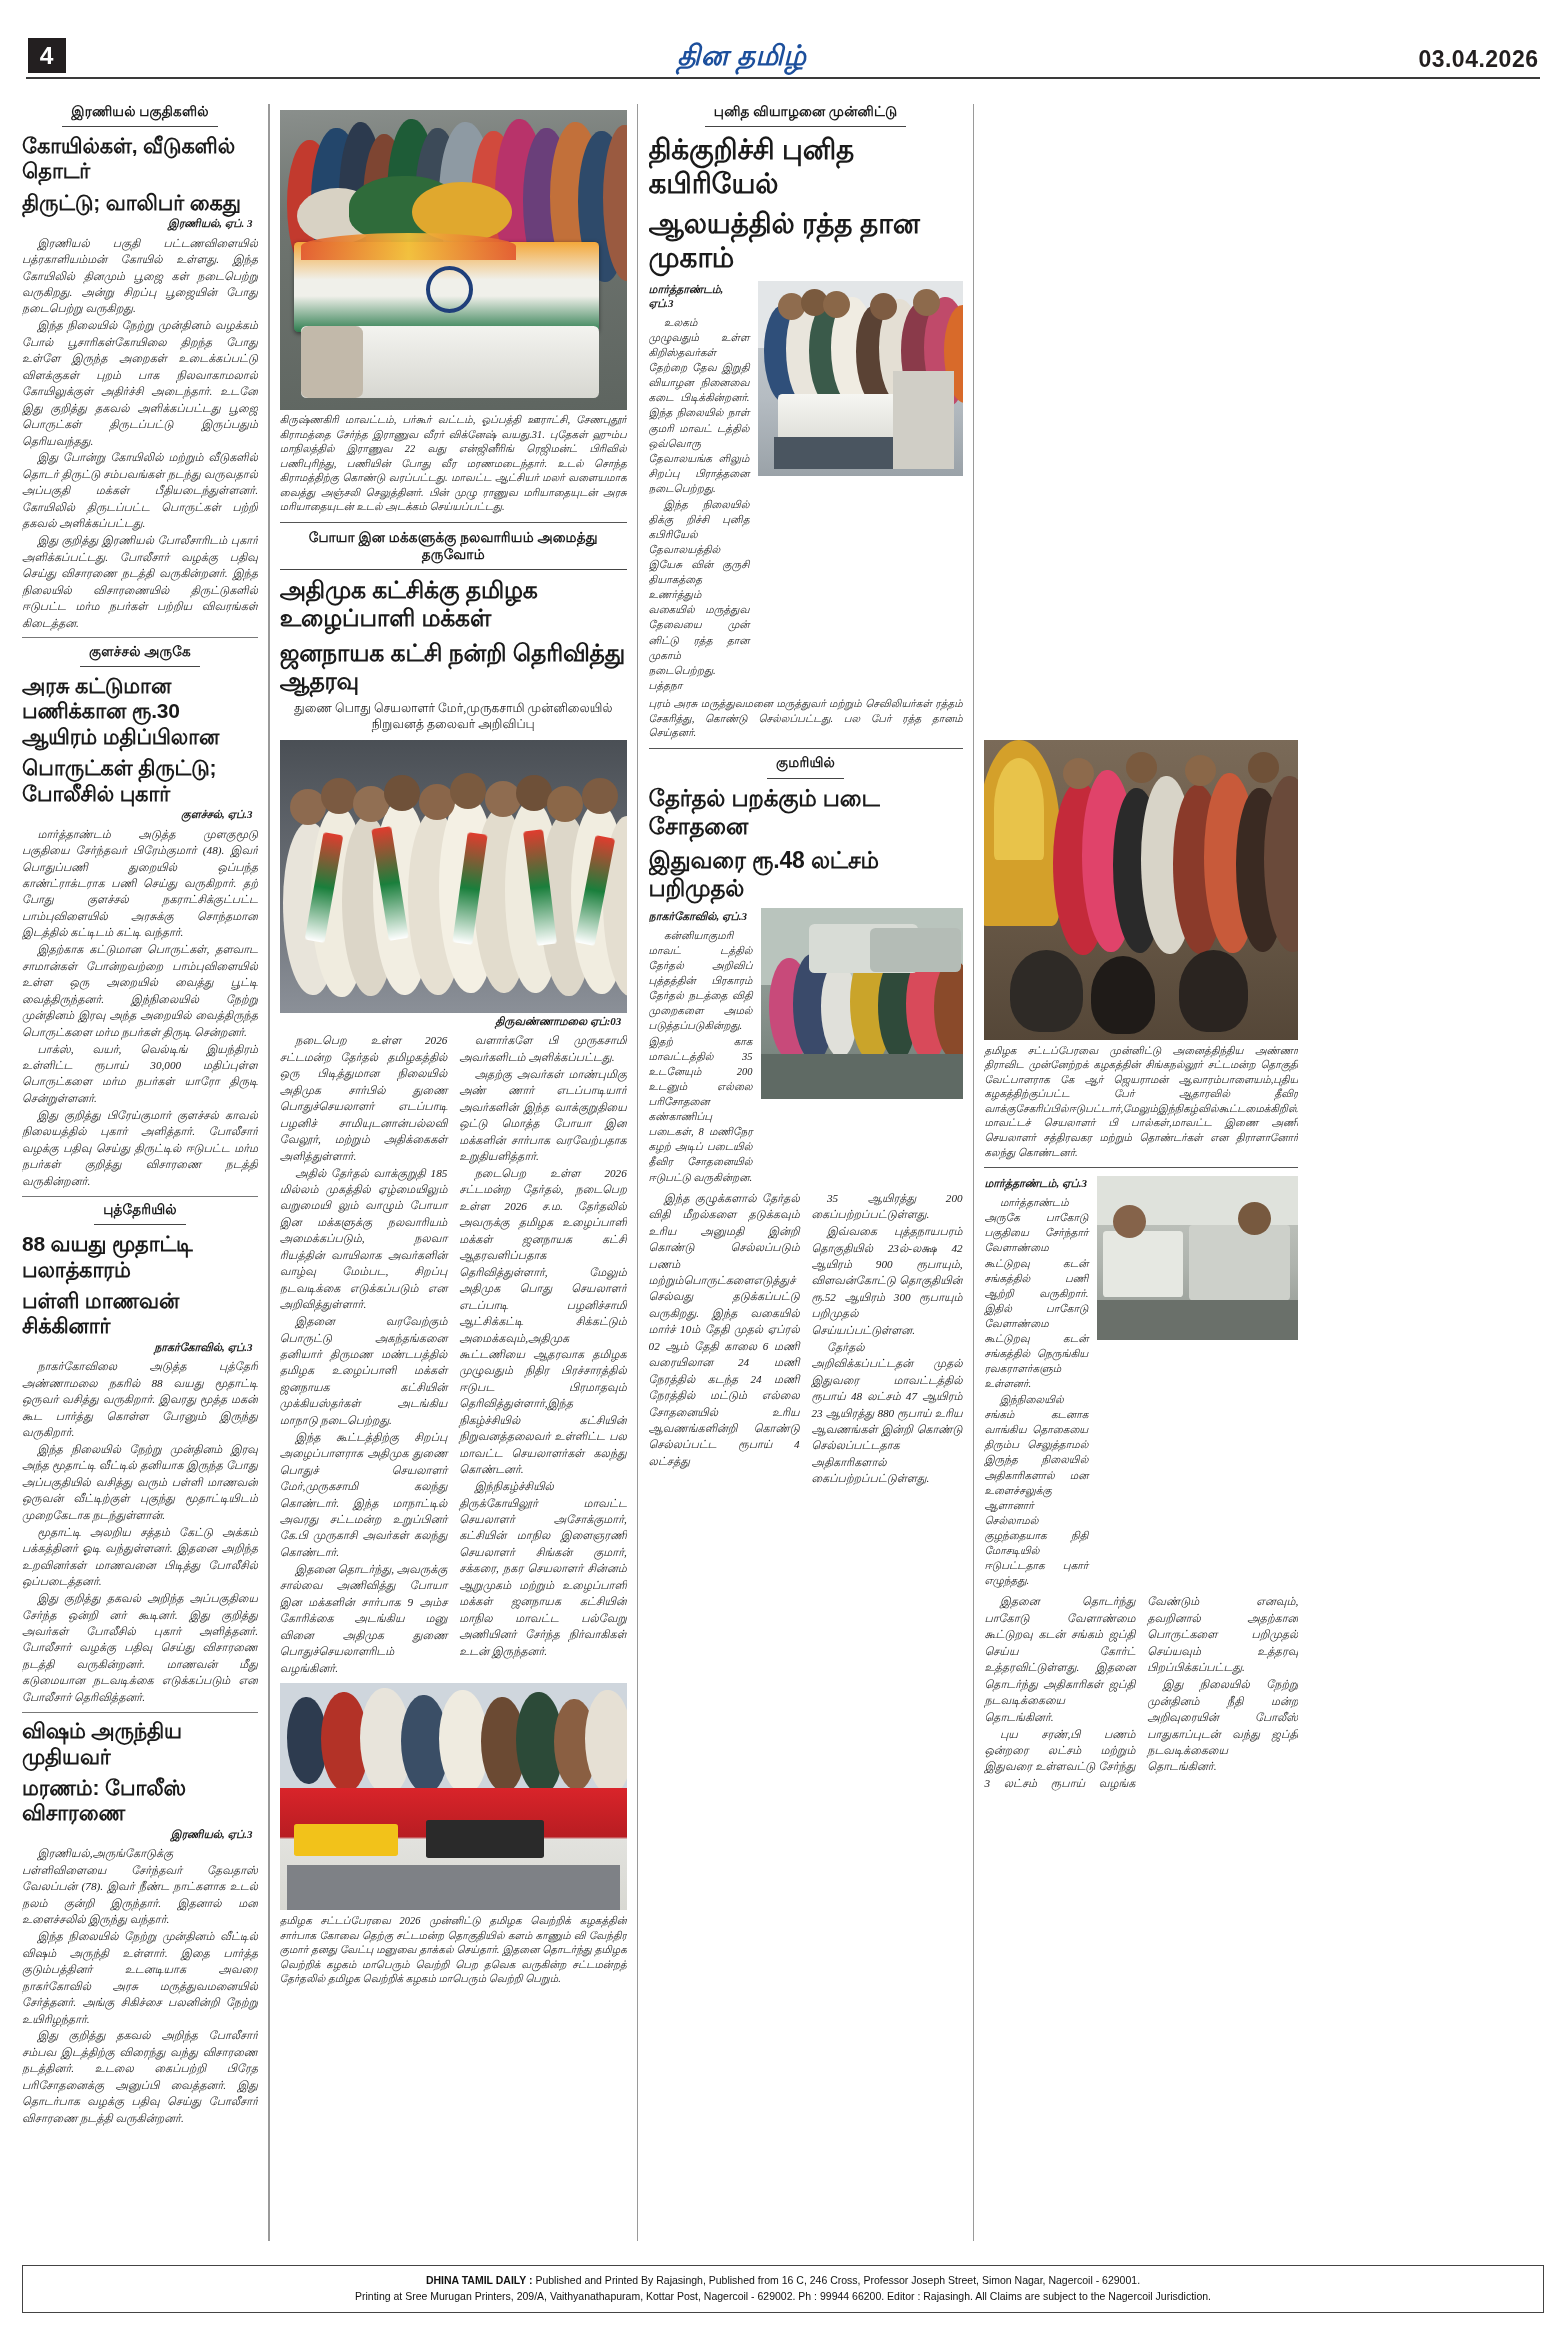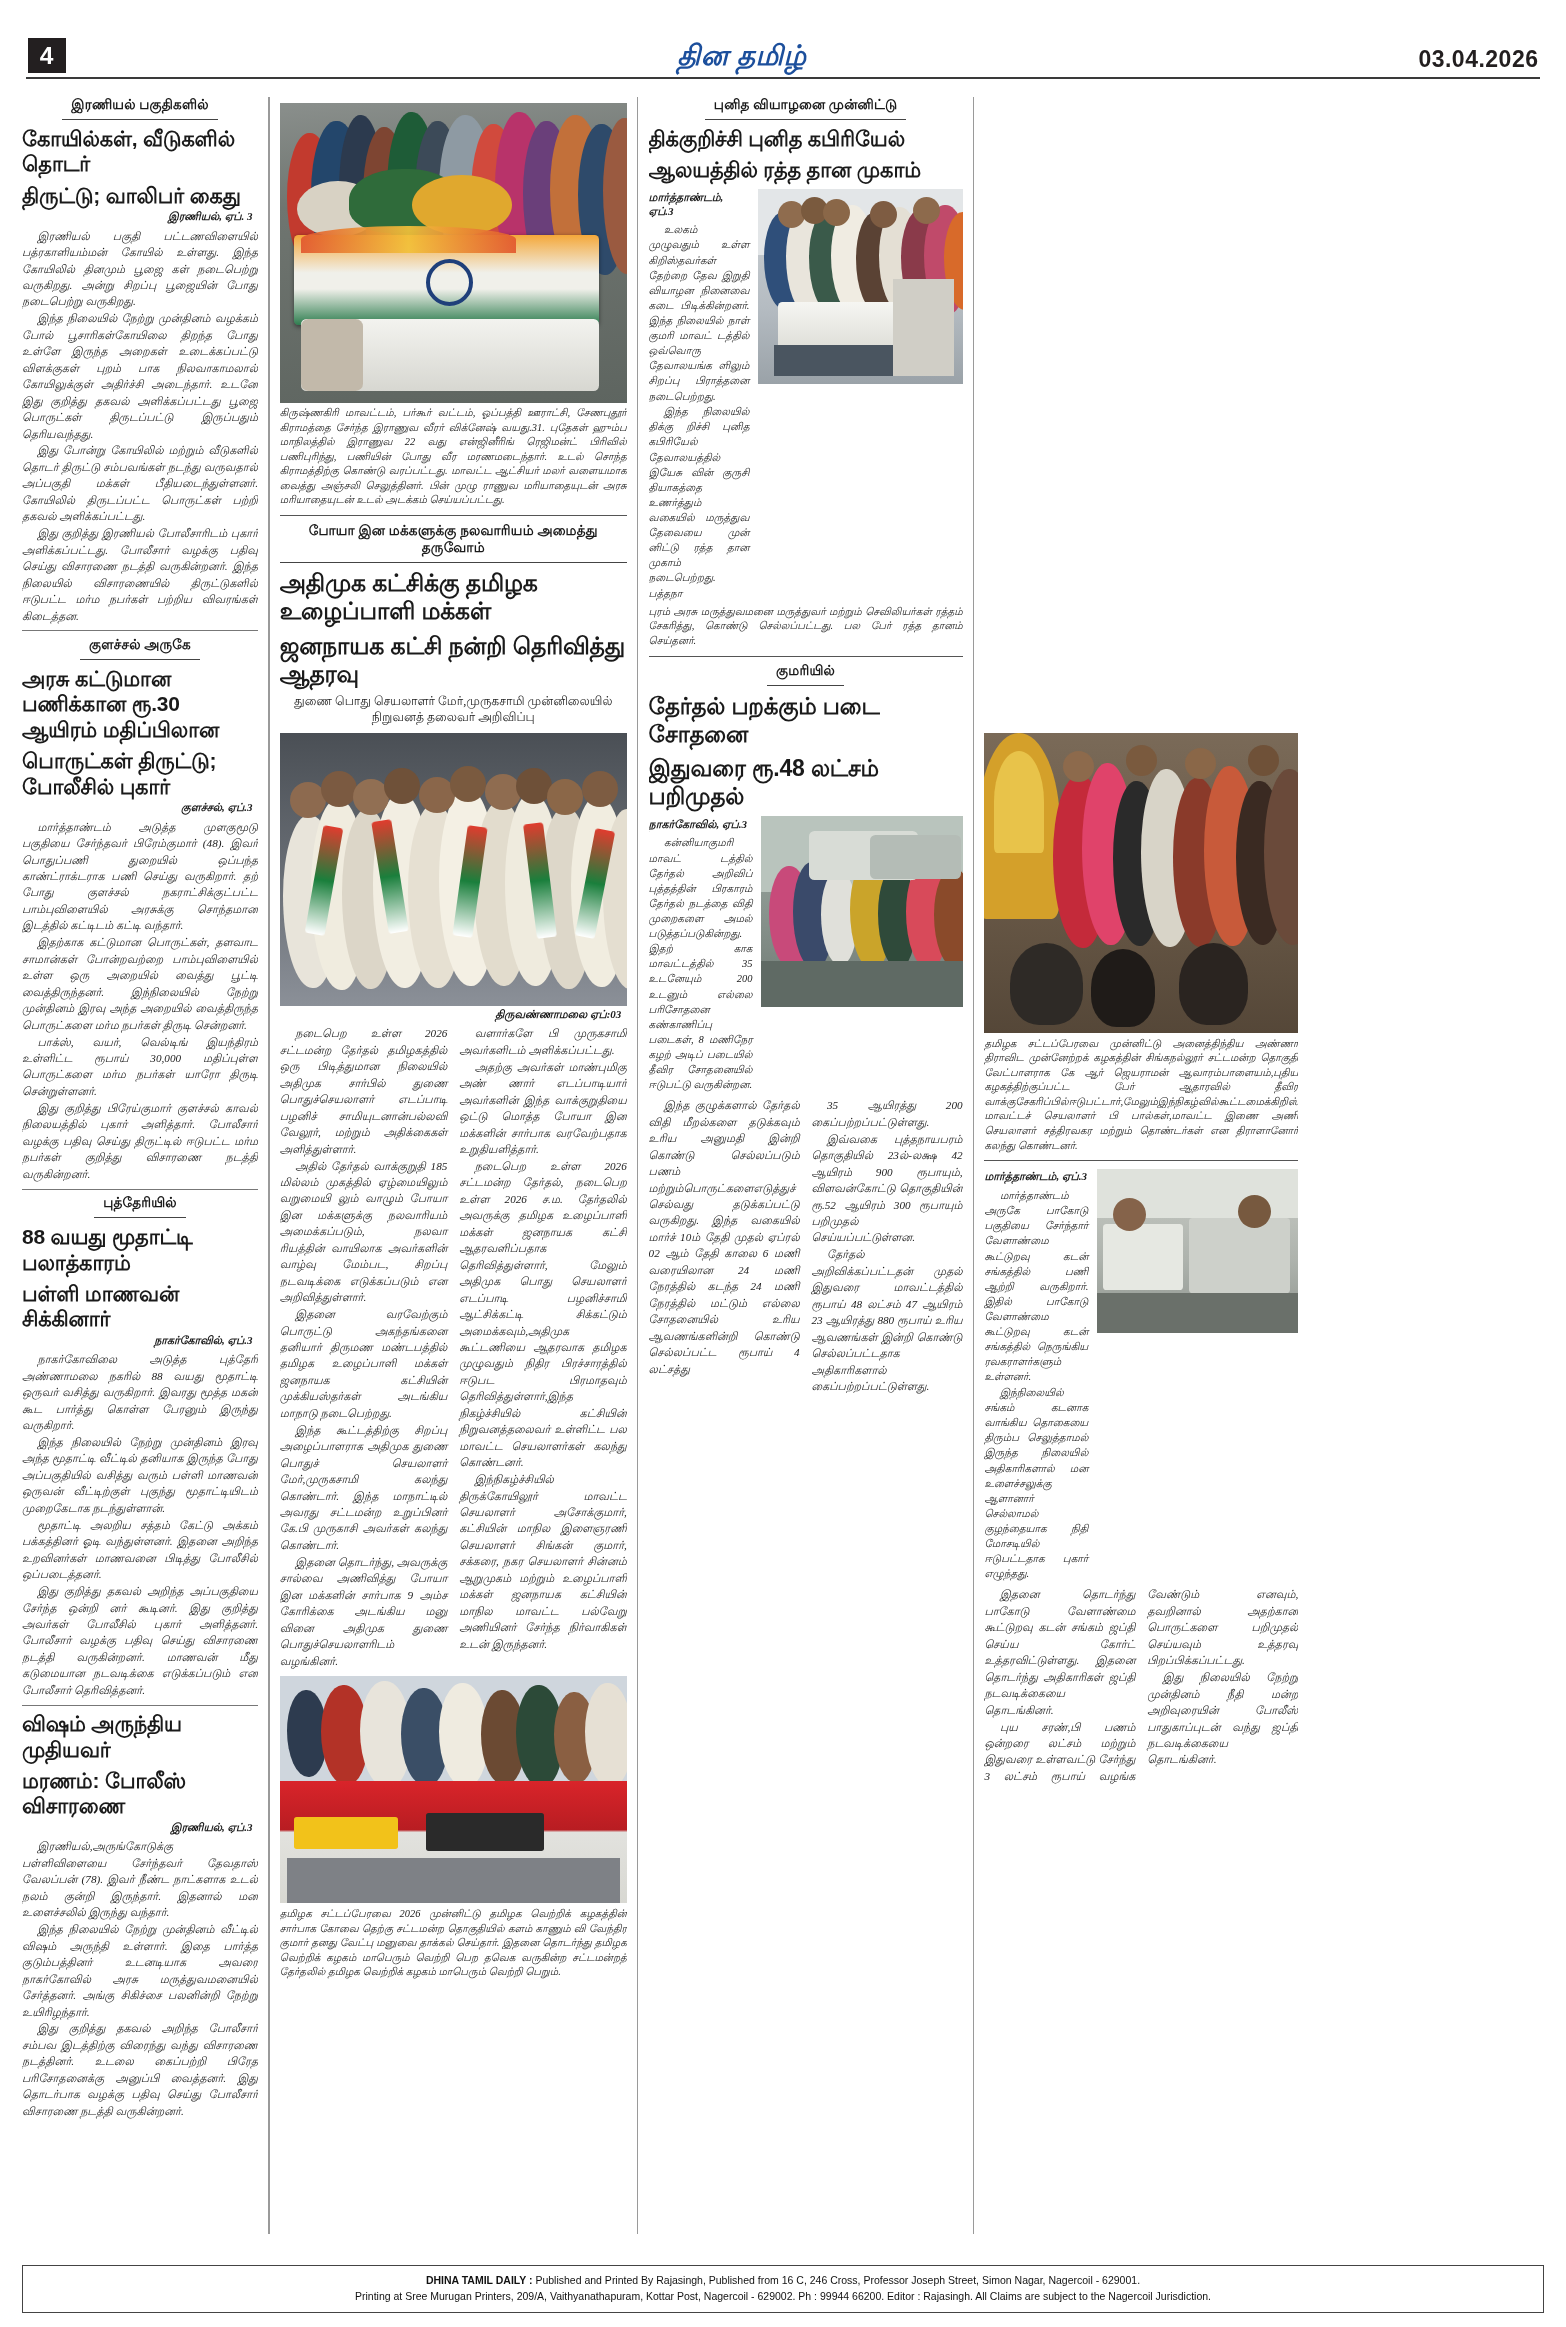--- a/index.html
+++ b/index.html
@@ -32,42 +32,42 @@
     font-weight:bold; font-size:23px; color:#231f20;
     letter-spacing:0.5px;
   }
   .mast-rule { border-top:2.3px solid #3a3a3a; margin:4.5px 3.6px 0 3.6px; }
 
   
   .grid {
     display:grid;
     grid-template-columns:236px 1.8px 347px 1.8px 314px 1.8px 314px;
     gap:12px 10px;
-    margin-top:18px;
+    margin-top:25px;
     height:2137px;
   }
   .vrule { background:#9a9a9a; width:1.4px; margin:0 auto; height:100%; }
   .col { overflow:hidden; position:relative; }
 
   
   .kicker {
     text-align:center; font-weight:bold; font-size:13.6px;
     font-family:"Liberation Serif", serif;
     padding-bottom:2.7px; letter-spacing:0.2px;
   }
   .kicker-wrap { display:flex; justify-content:center; }
   .kicker-inner { border-bottom:1.1px solid #444; padding:0 9px 2.7px 9px; }
   .headline {
     text-align:left; font-weight:bold;
     font-family:"Liberation Sans", sans-serif;
     line-height:1.22; margin-top:5.5px; letter-spacing:-0.2px;
   }
   .h-c1 { font-size:21px; }
   .h-c2 { font-size:23.6px; }
-  .h-c3 { font-size:21px; }
+  .h-c3 { font-size:28px; }
   .h-big { font-size:26px; }
   .h-med { font-size:23px; }
 
   .subhead {
     text-align:center; font-weight:normal; font-size:12.3px;
     margin-top:4.5px; line-height:1.3;
   }
 
   .dateline {
     text-align:right; font-style:italic; font-weight:bold;

